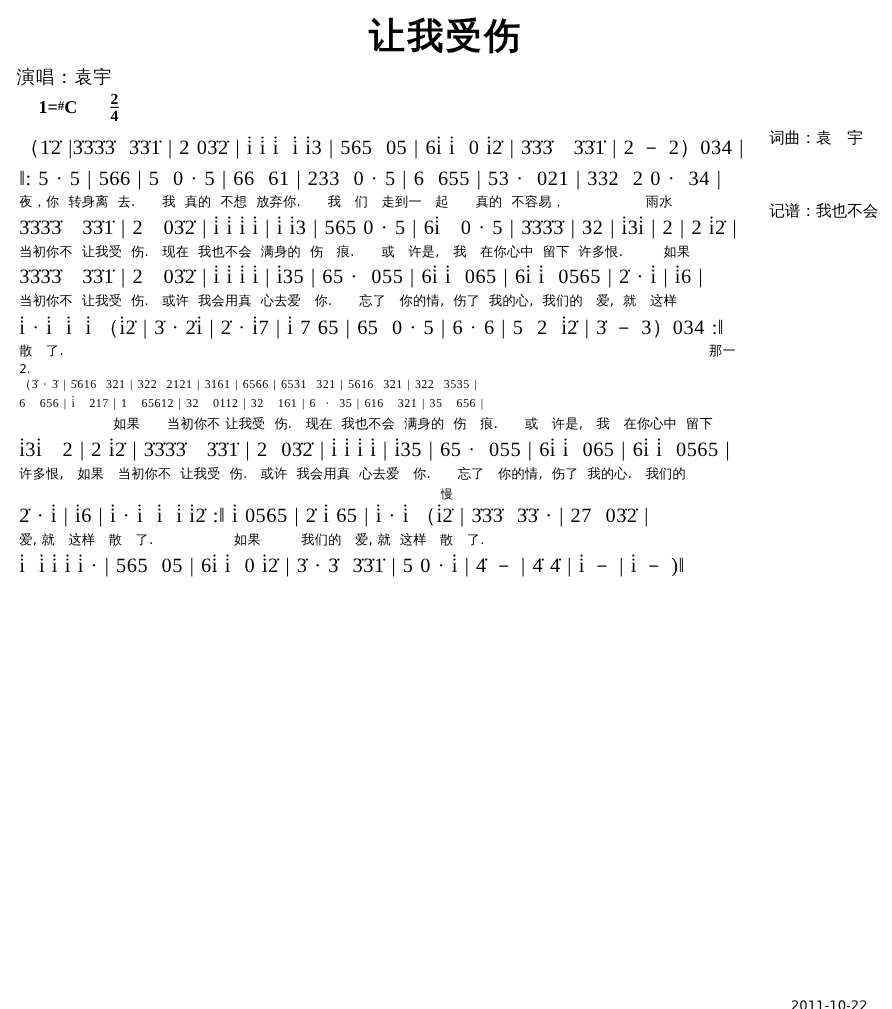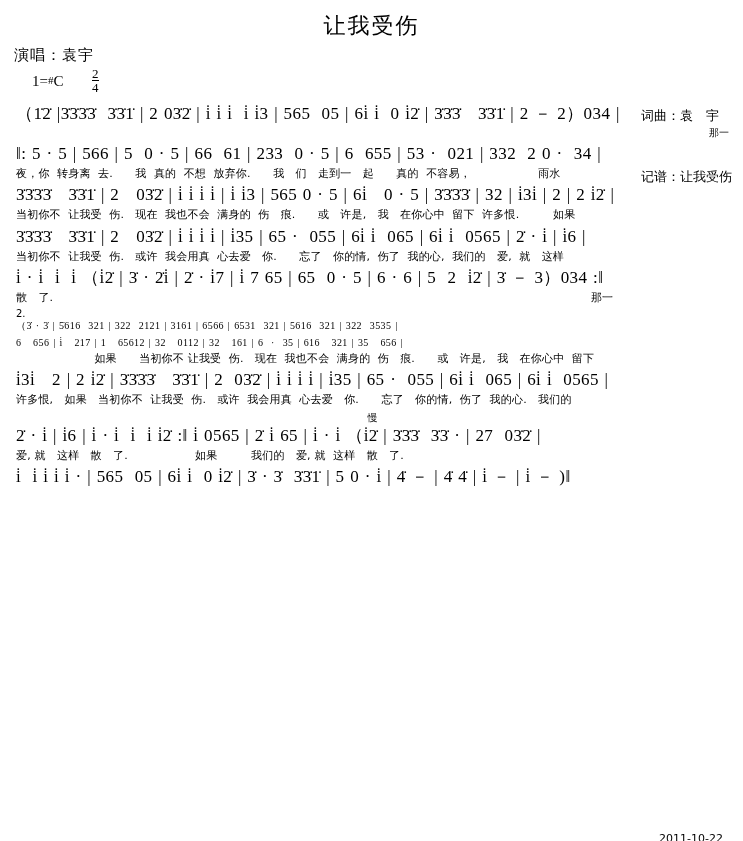--- a/index.html
+++ b/index.html
@@ -18,22 +18,22 @@
   .sheet {
     width: 743px;
     height: 841px;
     position: relative;
     box-sizing: border-box;
     padding: 0 14px;
   }
   .title {
     text-align: center;
     font-family: "DejaVu Sans", sans-serif;
-    font-weight: normal;
-    font-size: 22px;
+    font-weight: bold;
+    font-size: 30px;
     letter-spacing: 2px;
     margin-top: 14px;
     line-height: 1.1;
   }
   .singer {
     text-align: left;
     font-family: "DejaVu Sans", sans-serif;
     font-size: 15px;
     margin-top: 8px;
     letter-spacing: 1px;
@@ -45,20 +45,21 @@
     font-family: "DejaVu Sans", sans-serif;
     font-size: 13px;
     line-height: 1.55;
     text-align: left;
     white-space: pre;
   }
   .meta-row {
     position: relative;
     height: 30px;
     margin-top: 6px;
+    font-weight: bold;
   }
   .keysig {
     position: absolute;
     left: 18px;
     top: 2px;
     font-family: "Liberation Serif", serif;
     font-size: 15px;
   }
   .keysig .sharp { font-size: 11px; vertical-align: 2px; }
   .timesig {
@@ -114,36 +115,35 @@
 </head>
 <body>
 
 <div class="sheet">
 
   <div class="title">让我受伤</div>
   <div class="singer">演唱：袁宇</div>
 
   <div class="credits">
     <div>词曲：袁　宇</div>
-    <div>记谱：让我受伤</div>
+    <div>记谱：我也不会</div>
   </div>
 
   <div class="meta-row">
     <div class="keysig">
       <span>1=</span><span class="sharp">#</span><span>C</span>
     </div>
     <div class="timesig">
       <span class="num">2</span>
       <span class="den">4</span>
     </div>
   </div>
 
   <div class="system system-block">
     <div class="notes">（1̇2̇ |3̇3̇3̇3̇  3̇3̇1̇ | 2 03̇2̇ | i̇ i̇ i̇  i̇ i̇3 | 565  05 | 6i̇ i̇  0 i̇2̇ | 3̇3̇3̇   3̇3̇1̇ | 2 － 2）034 |</div>
-    <div class="anno right">那一</div>
   </div>
 
   <div class="system system-block">
     <div class="notes">‖: 5 · 5 | 566 | 5  0 · 5 | 66  61 | 233  0 · 5 | 6  655 | 53 ·  021 | 332  2 0 ·  34 |</div>
     <div class="lyrics">夜，你  转身离  去.　　我  真的  不想  放弃你.　　我　们　走到一　起　　真的  不容易，　　　　　　雨水</div>
   </div>
 
 
   <div class="system system-block">
     <div class="notes">3̇3̇3̇3̇   3̇3̇1̇ | 2   03̇2̇ | i̇ i̇ i̇ i̇ | i̇ i̇3 | 565 0 · 5 | 6i̇   0 · 5 | 3̇3̇3̇3̇ | 32 | i̇3i̇ | 2 | 2 i̇2̇ |</div>

